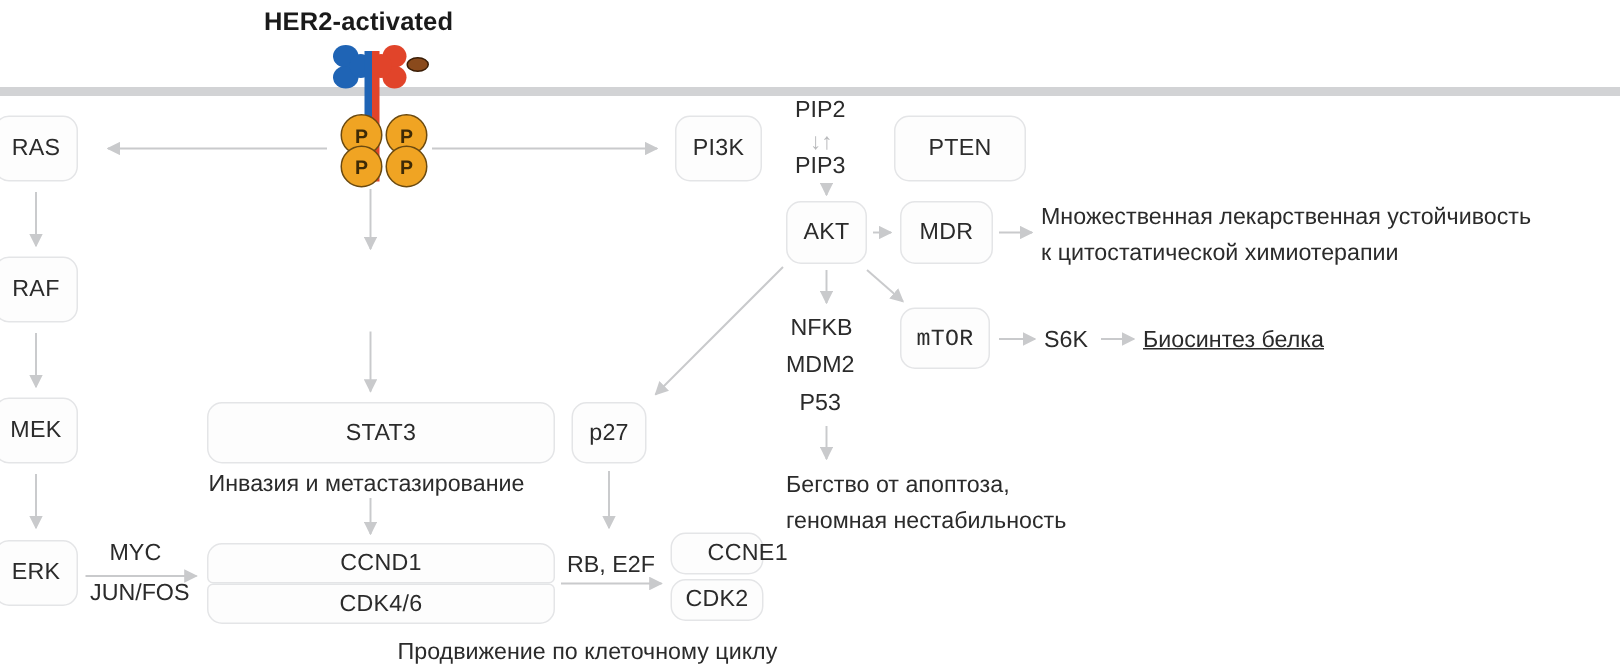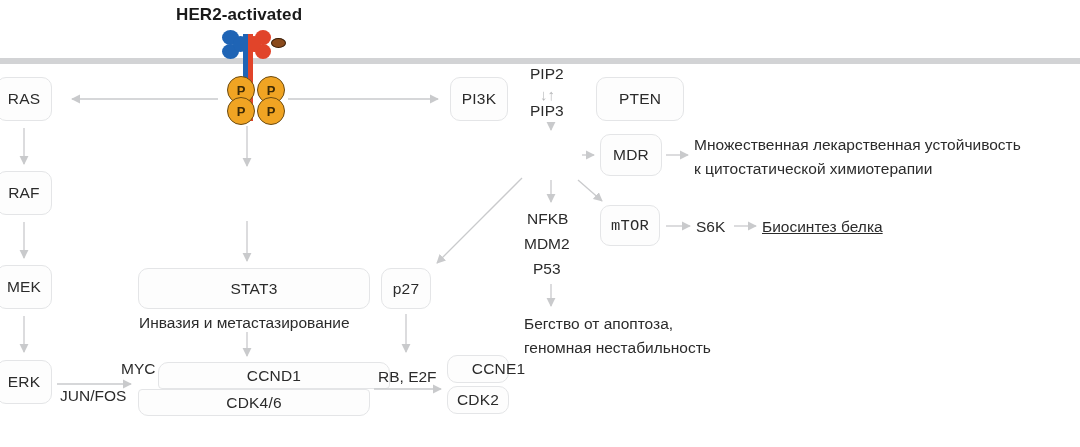--- a/index.html
+++ b/index.html
@@ -34,21 +34,21 @@
     border-radius: 10px;
     background: #fdfdfd;
     display: flex;
     align-items: center;
     justify-content: center;
     font-size: 15.5px;
     color: #2b2b2b;
     letter-spacing: .2px;
     white-space: nowrap;
   }
-  .node.flat-top { border-radius: 10px 10px 4px 4px; margin-left: 20px; }
+  .node.flat-top { border-radius: 10px 10px 4px 4px; }
   .node.flat-bottom { border-radius: 4px 4px 10px 10px; }
 
   
   .txt {
     position: absolute;
     font-size: 15.5px;
     color: #2b2b2b;
     white-space: nowrap;
     line-height: 1.45;
   }
@@ -139,36 +139,38 @@
   <div class="node" style="left:-4px; top:171px; width:56px; height:44px;">RAF</div>
   <div class="node" style="left:-4px; top:265px; width:56px; height:44px;">MEK</div>
   <div class="node" style="left:-4px; top:360px; width:56px; height:44px;">ERK</div>
 
   <div class="node" style="left:138px; top:268px; width:232px; height:41px;">STAT3</div>
   <div class="txt" style="left:139px; top:312px;">Инвазия и метастазирование</div>
 
   <div class="node flat-top" style="left:138px; top:362px; width:232px; height:27px;">CCND1</div>
   <div class="node flat-bottom" style="left:138px; top:389px; width:232px; height:27px;">CDK4/6</div>
 
-  <div class="txt" style="left:73px; top:358px;margin-left:48px;">MYC</div>
+  <div class="txt" style="left:73px; top:358px;">MYC</div>
   <div class="txt" style="left:60px; top:385px;">JUN/FOS</div>
 
   <div class="node" style="left:381px; top:268px; width:50px; height:41px;">p27</div>
 
   <div class="txt" style="left:378px; top:366px;">RB, E2F</div>
   <div class="node" style="left:447px; top:355px; width:62px; height:28px;padding-left:41px;">CCNE1</div>
   <div class="node" style="left:447px; top:386px; width:62px; height:28px;">CDK2</div>
 
+  <div class="txt" style="left:265px; top:424px;">Продвижение по клеточному циклу</div>
 
   <div class="node" style="left:450px; top:77px; width:58px; height:44px;">PI3K</div>
   <div class="txt" style="left:530px; top:63px;">PIP2</div>
   <div class="txt small" style="left:540px; top:84px; color:#b9babc;">↓↑</div>
   <div class="txt" style="left:530px; top:100px;">PIP3</div>
   <div class="node" style="left:596px; top:77px; width:88px; height:44px;">PTEN</div>
 
+  <div class="node" style="left:524px; top:134px; width:54px; height:42px;">AKT</div>
   <div class="node" style="left:600px; top:134px; width:62px; height:42px;">MDR</div>
   <div class="txt multiline" style="left:694px; top:133px;">Множественная лекарственная устойчивость
 к цитостатической химиотерапии</div>
 
   <div class="node" style="left:600px; top:205px; width:60px; height:41px;font-family:Liberation Mono, monospace;">mTOR</div>
   <div class="txt" style="left:696px; top:216px;">S6K</div>
   <div class="txt" style="left:762px; top:216px;text-decoration:underline;">Биосинтез белка</div>
 
   <div class="txt" style="left:527px; top:208px;">NFKB</div>
   <div class="txt" style="left:524px; top:233px;">MDM2</div>

